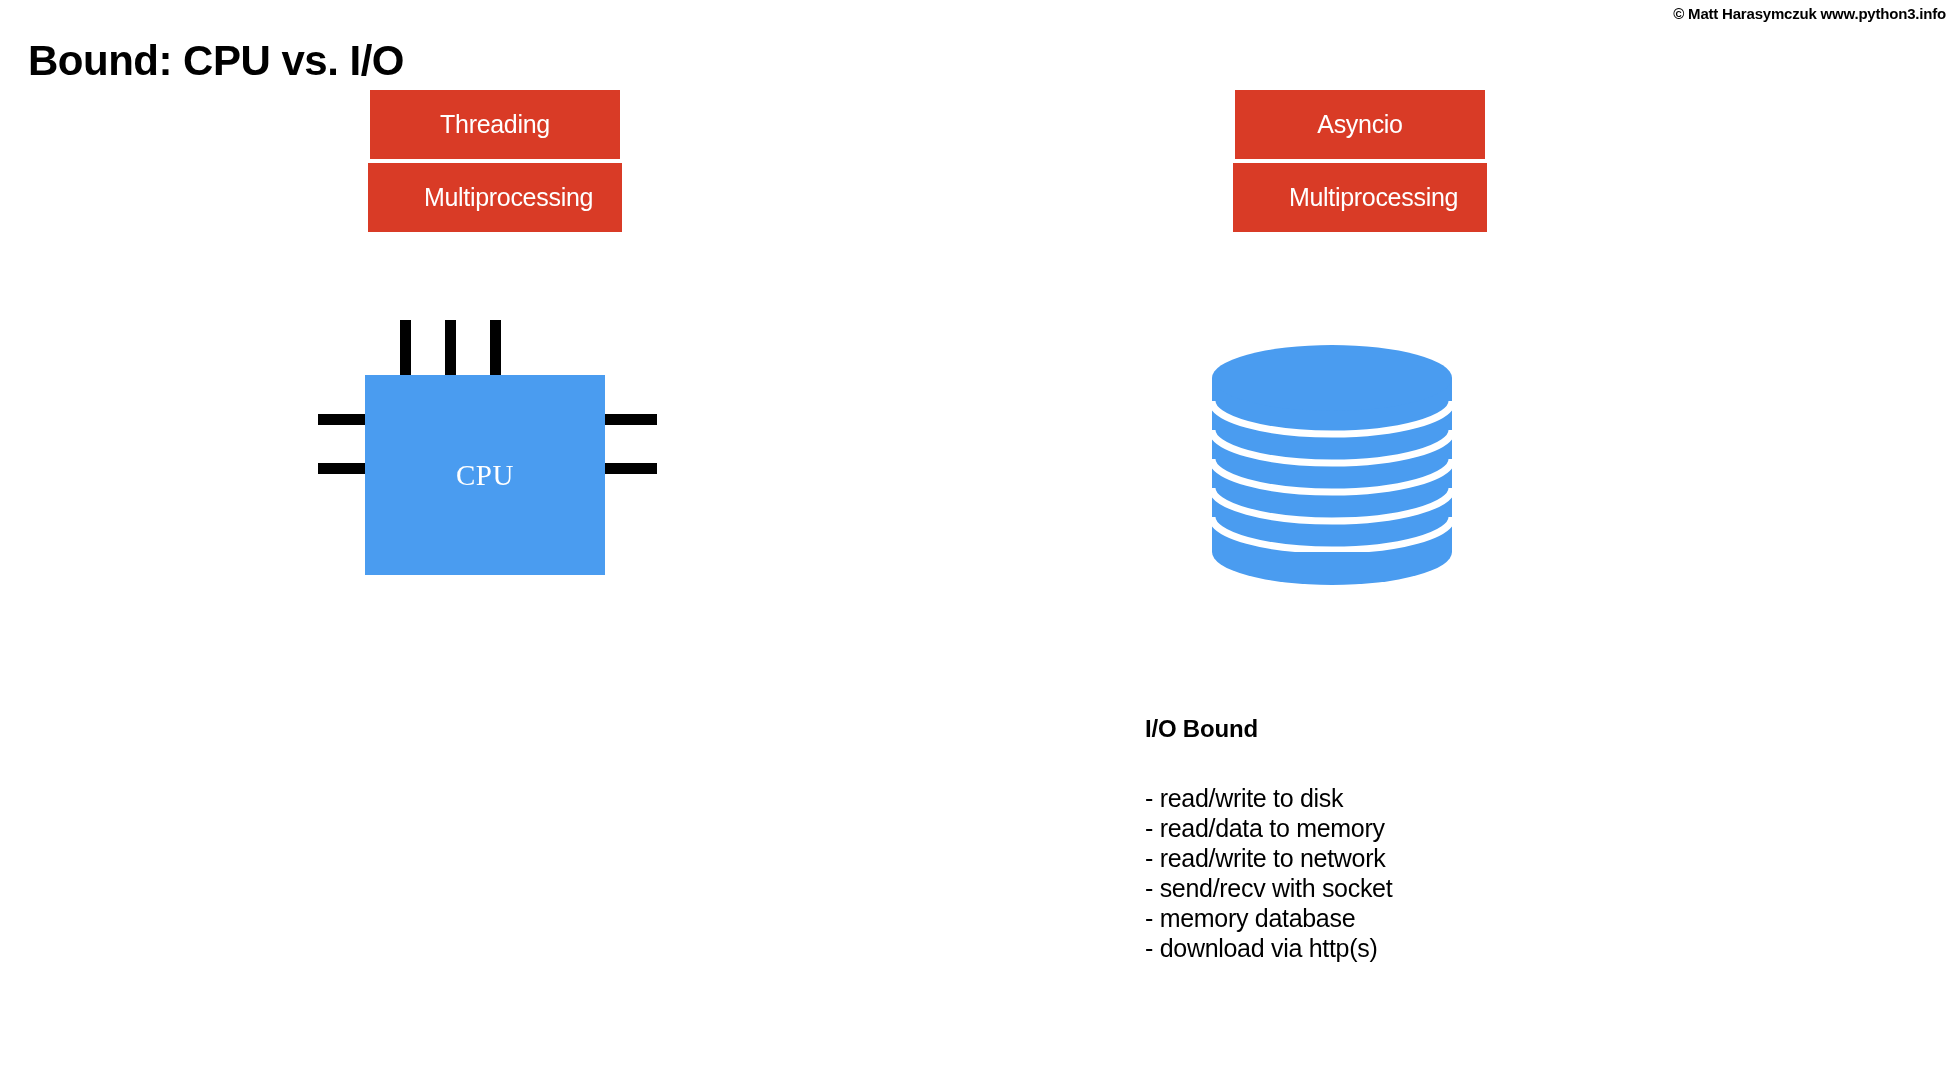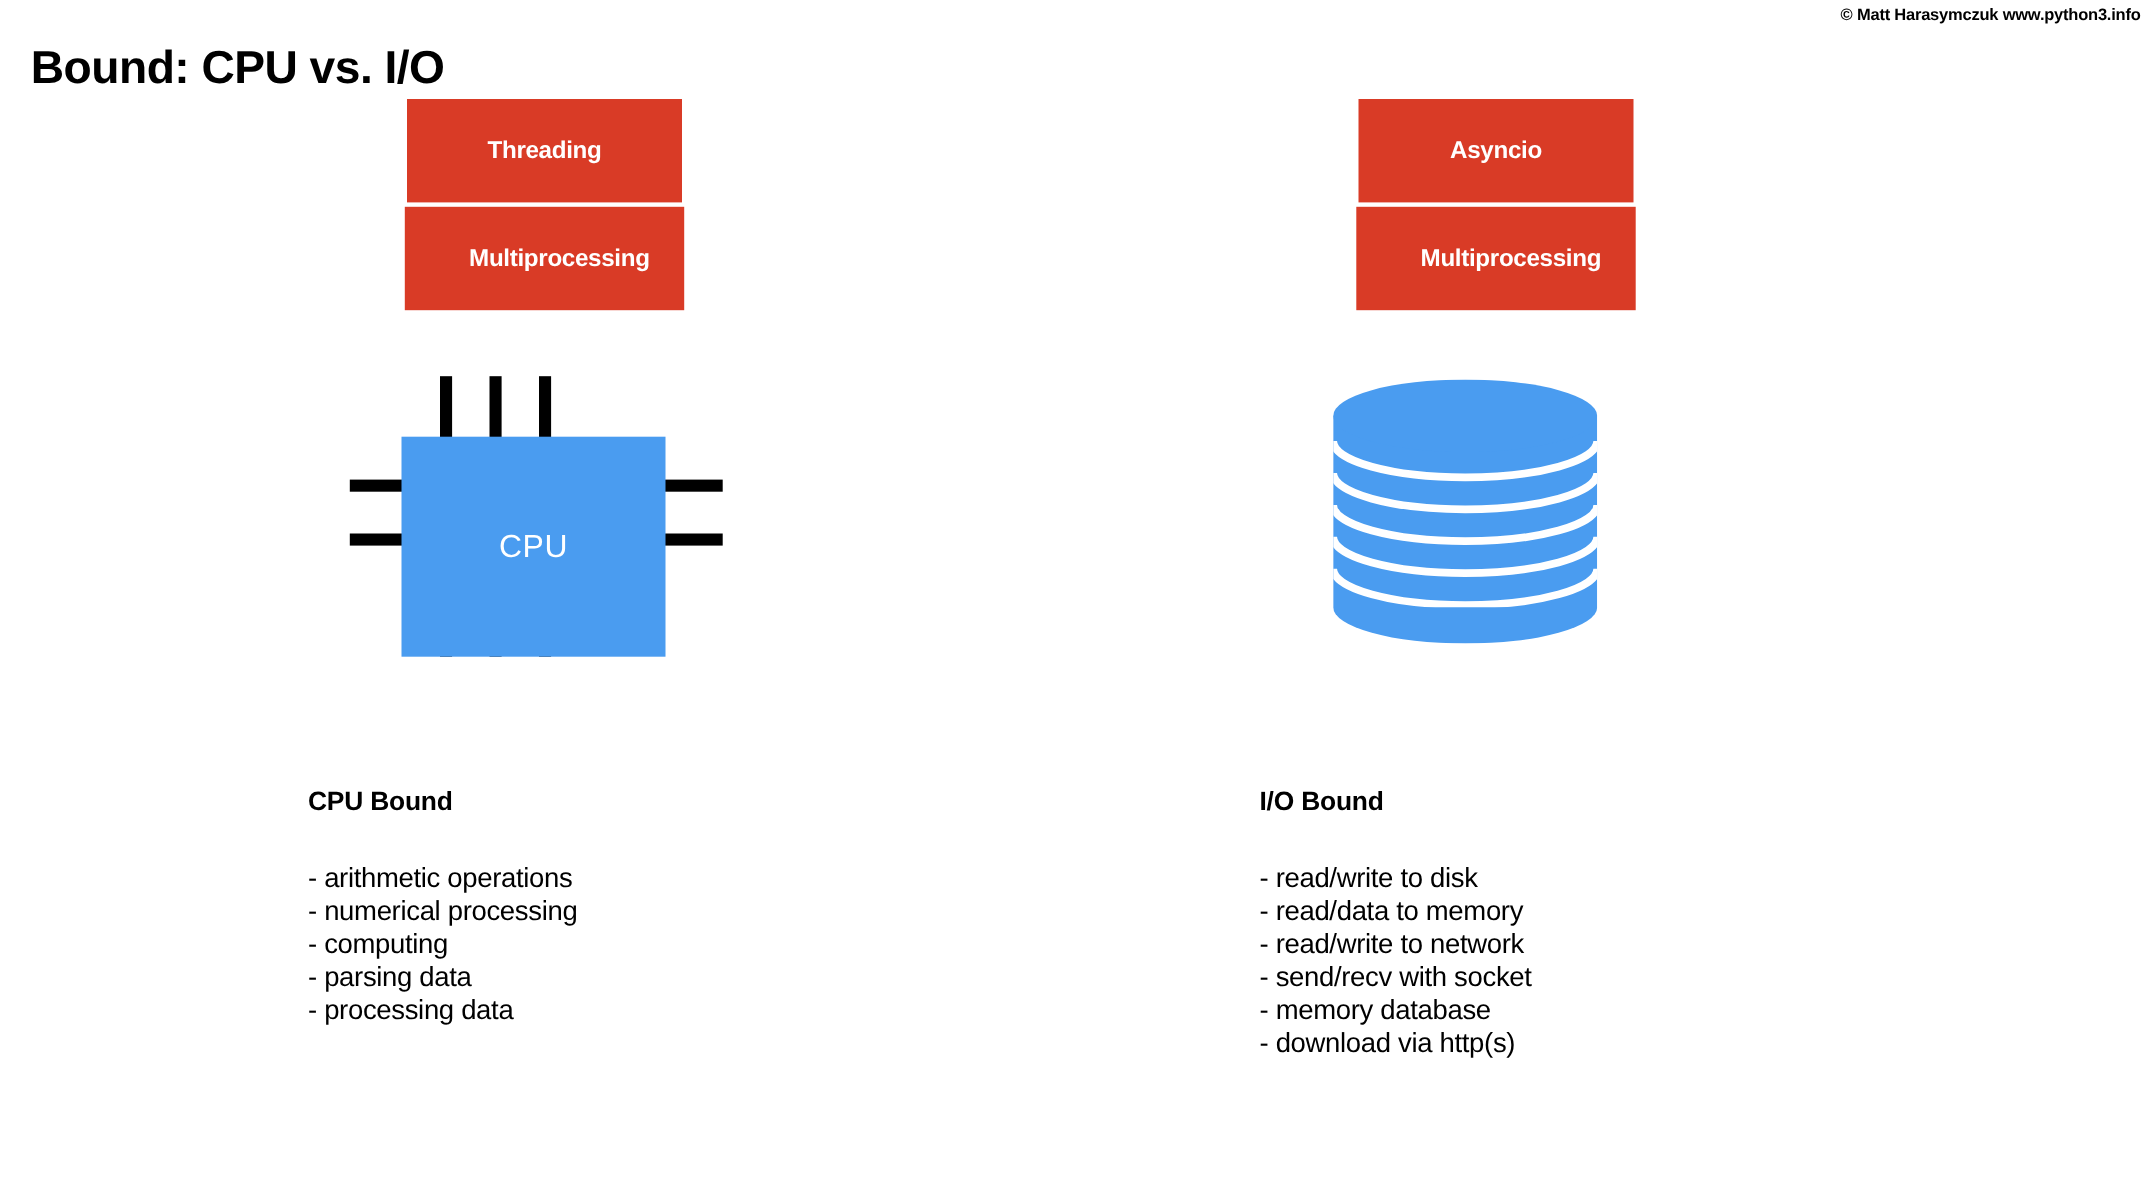--- a/index.html
+++ b/index.html
@@ -55,44 +55,45 @@
     position: absolute;
     top: 90px;
     width: 250px;
   }
   #column-cpu .box-stack { left: 120px; }
   #column-io  .box-stack { left: 120px; }
 
   .red-box {
     background: #d93b26;
     color: #ffffff;
-    height: 94px;
+    height: 69px;
     display: flex;
     align-items: center;
     justify-content: center;
-    font-size: 22px;
-    font-weight: bold;
+    font-size: 25px;
+    font-weight: normal;
     letter-spacing: -0.3px;
     white-space: nowrap;
     box-sizing: border-box;
   }
   .red-box + .red-box { margin-top: 4px; }
   .red-box.wide {
     width: 254px;
     margin-left: -2px;
     padding-left: 27px;
   }
 
   
   #cpu-chip {
     position: absolute;
     left: 60px;
-    top: 342px;
+    top: 320px;
     width: 280px;
     height: 250px;
+    font-family: Liberation Serif, serif;
   }
   #cpu-body {
     position: absolute;
     left: 55px;
     top: 55px;
     width: 240px;
     height: 200px;
     background: #4a9cf0;
     z-index: 2;
     display: flex;
@@ -193,30 +194,20 @@
     <span class="pin-v pin-bottom px3"></span>
     <span class="pin-h pin-left py1"></span>
     <span class="pin-h pin-left py2"></span>
     <span class="pin-h pin-right py1"></span>
     <span class="pin-h pin-right py2"></span>
     <div id="cpu-body">
       <span id="cpu-label">CPU</span>
     </div>
   </div>
 
-  <div class="text-block">
-    <div class="block-heading">CPU Bound</div>
-    <ul class="bullet-list">
-      <li>- arithmetic operations</li>
-      <li>- numerical processing</li>
-      <li>- computing</li>
-      <li>- parsing data</li>
-      <li>- processing data</li>
-    </ul>
-  </div>
 
 </div>
 
 <div class="column" id="column-io">
 
   <div class="box-stack">
     <div class="red-box">
       <span>Asyncio</span>
     </div>
     <div class="red-box wide">

